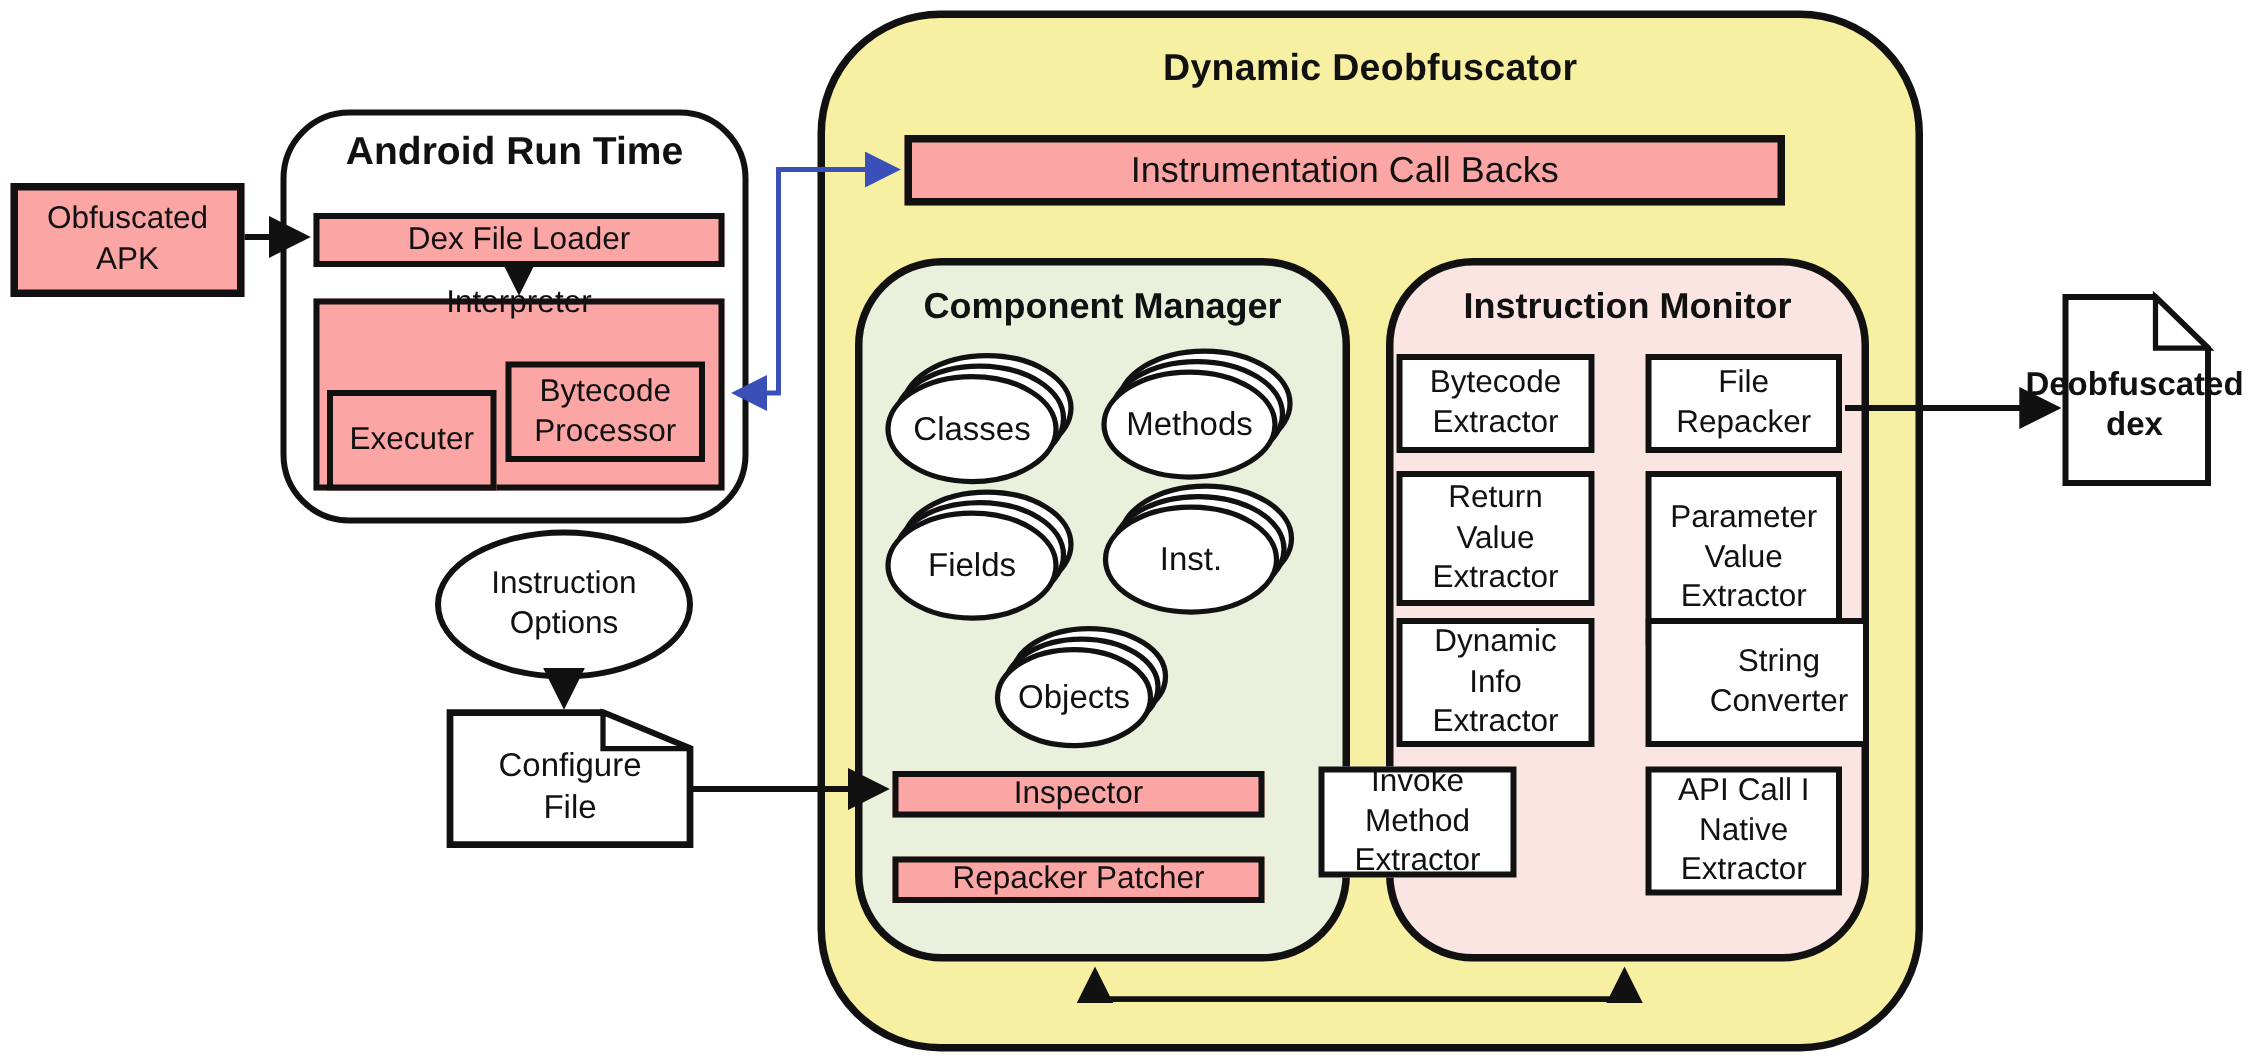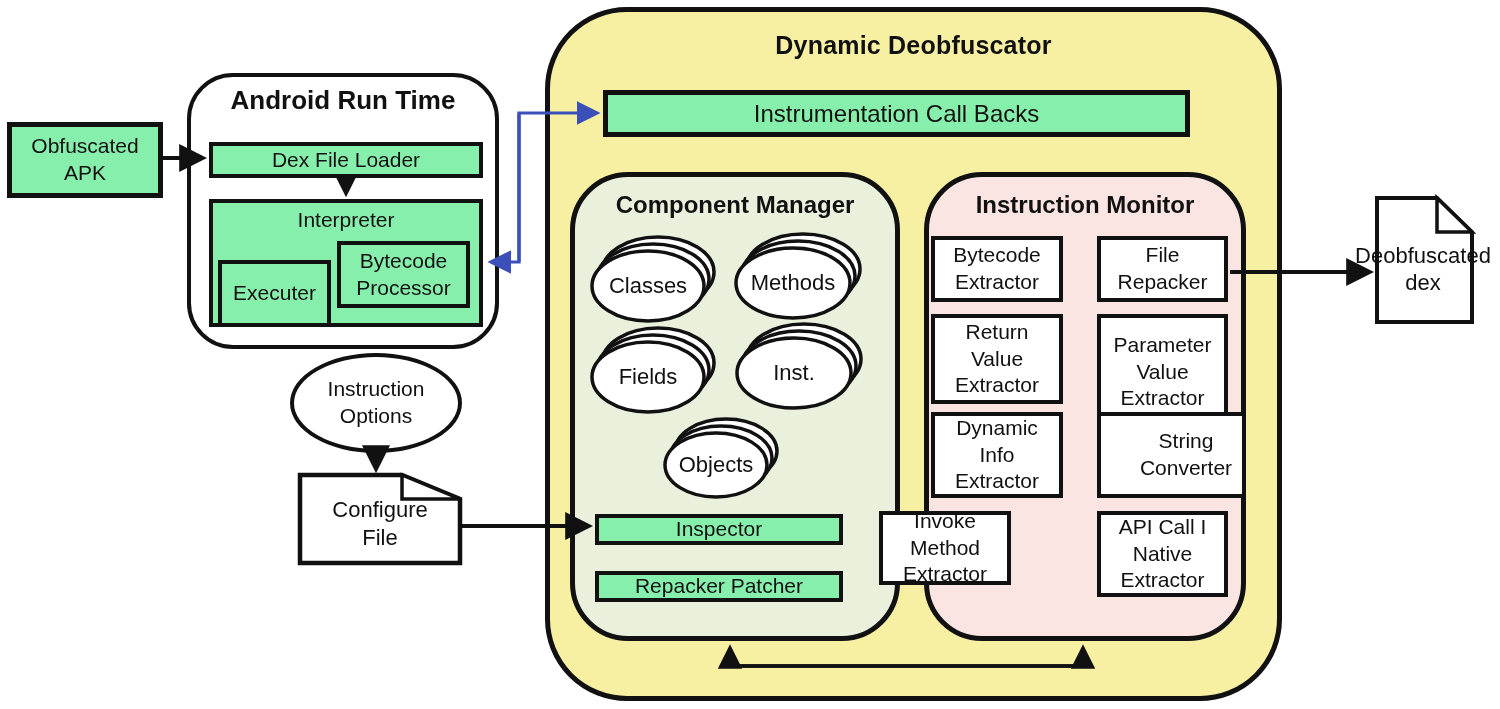--- a/index.html
+++ b/index.html
@@ -5,21 +5,21 @@
   html,body { margin:0; padding:0; background:#ffffff; }
   .stage {
     position:relative; width:1500px; height:709px; background:#ffffff;
     font-family:"Liberation Sans", sans-serif; color:#111; overflow:hidden;
   }
   .abs { position:absolute; box-sizing:border-box; }
   .ctr { display:flex; align-items:center; justify-content:center; text-align:center; }
   .pre { white-space:pre-line; }
   .z1 { z-index:1; } .z3 { z-index:3; }
 
-  .whitebox { background:#86efac; border:4px solid #111; }
+  .whitebox { background:#fca5a5; border:4px solid #111; }
   .thick { border-width:5px; }
 
   .yellow {
     left:545px; top:7px; width:737px; height:694px;
     background:#F7F0A2; border:5px solid #111; border-radius:82px;
   }
   .green {
     left:570px; top:172px; width:330px; height:469px;
     background:#E9F0DC; border:5px solid #111; border-radius:58px;
   }
@@ -38,21 +38,21 @@
 
   .title-xl { font-size:25px; font-weight:bold; letter-spacing:0.2px; }
   .title-lg { font-size:26px; font-weight:bold; }
   .title-md { font-size:24px; font-weight:bold; }
   .t21 { font-size:21px; line-height:1.28; }
   .t22 { font-size:22px; line-height:1.28; }
   .t24 { font-size:24px; }
 
   .mbox { background:#fff; border:4px solid #111; }
   .overlay { position:absolute; left:0; top:0; z-index:2; pointer-events:none; }
-  .dexlabel { font-size:22px; font-weight:normal; line-height:1.22; }
+  .dexlabel { font-size:22px; font-weight:bold; line-height:1.22; }
 </style>
 </head>
 <body>
 
 <div class="stage">
 
   <div class="abs yellow z1"></div>
   <div class="abs green z1"></div>
   <div class="abs pink z1"></div>
   <div class="abs art z1"></div>
@@ -122,21 +122,21 @@
 
   <div class="abs ctr z3" style="left:187px; top:84px; width:312px; height:32px;">
     <span class="title-lg">Android Run Time</span>
   </div>
 
   <div class="abs ctr whitebox z3" style="left:209px; top:142px; width:274px; height:36px;">
     <span class="t21">Dex File Loader</span>
   </div>
 
   <div class="abs whitebox z1" style="left:209px; top:199px; width:274px; height:128px;"></div>
-  <div class="abs ctr z3" style="left:209px; top:206px; width:274px; height:28px;">
+  <div class="abs ctr z3" style="left:209px; top:188px; width:274px; height:28px;">
     <span class="t21">Interpreter</span>
   </div>
   <div class="abs ctr whitebox z3" style="left:218px; top:241px; width:113px; height:67px;margin-top:19px;">
     <span class="t21">Executer</span>
   </div>
   <div class="abs ctr whitebox z3" style="left:337px; top:241px; width:133px; height:67px;">
     <span class="pre t21">Bytecode
 Processor</span>
   </div>
 

